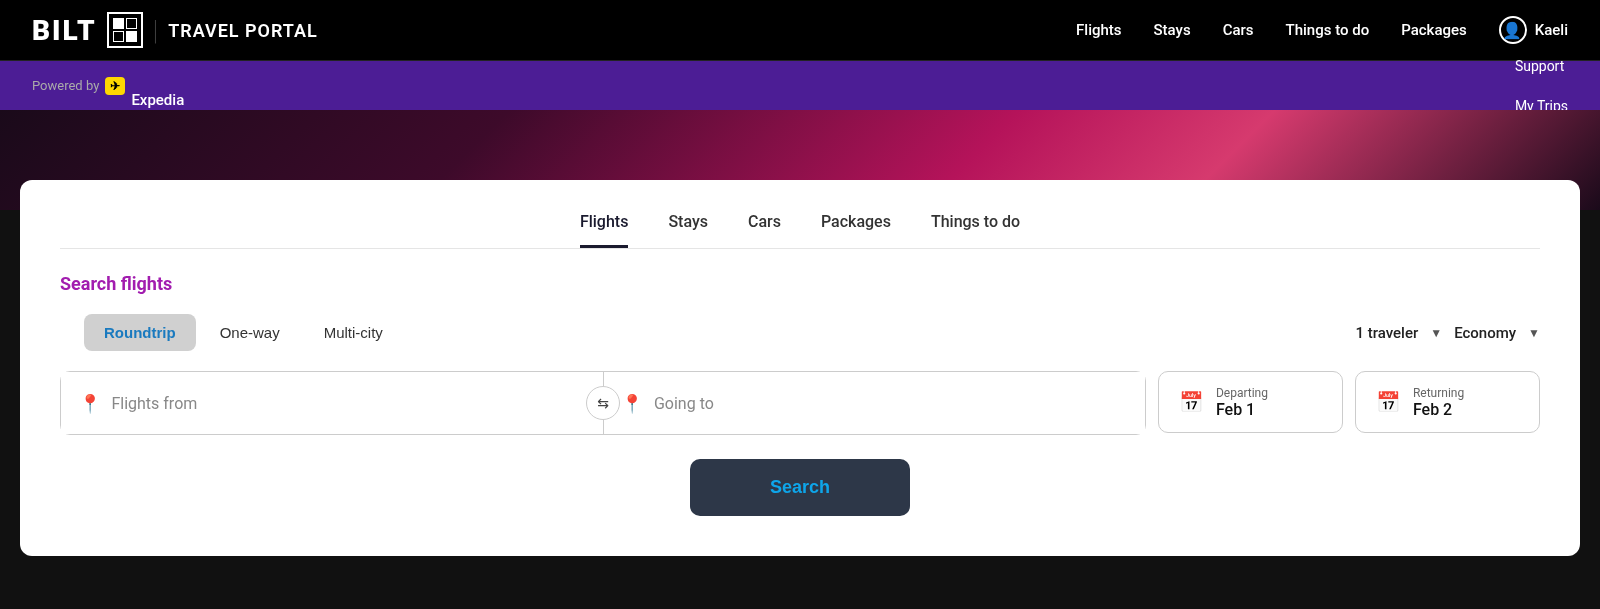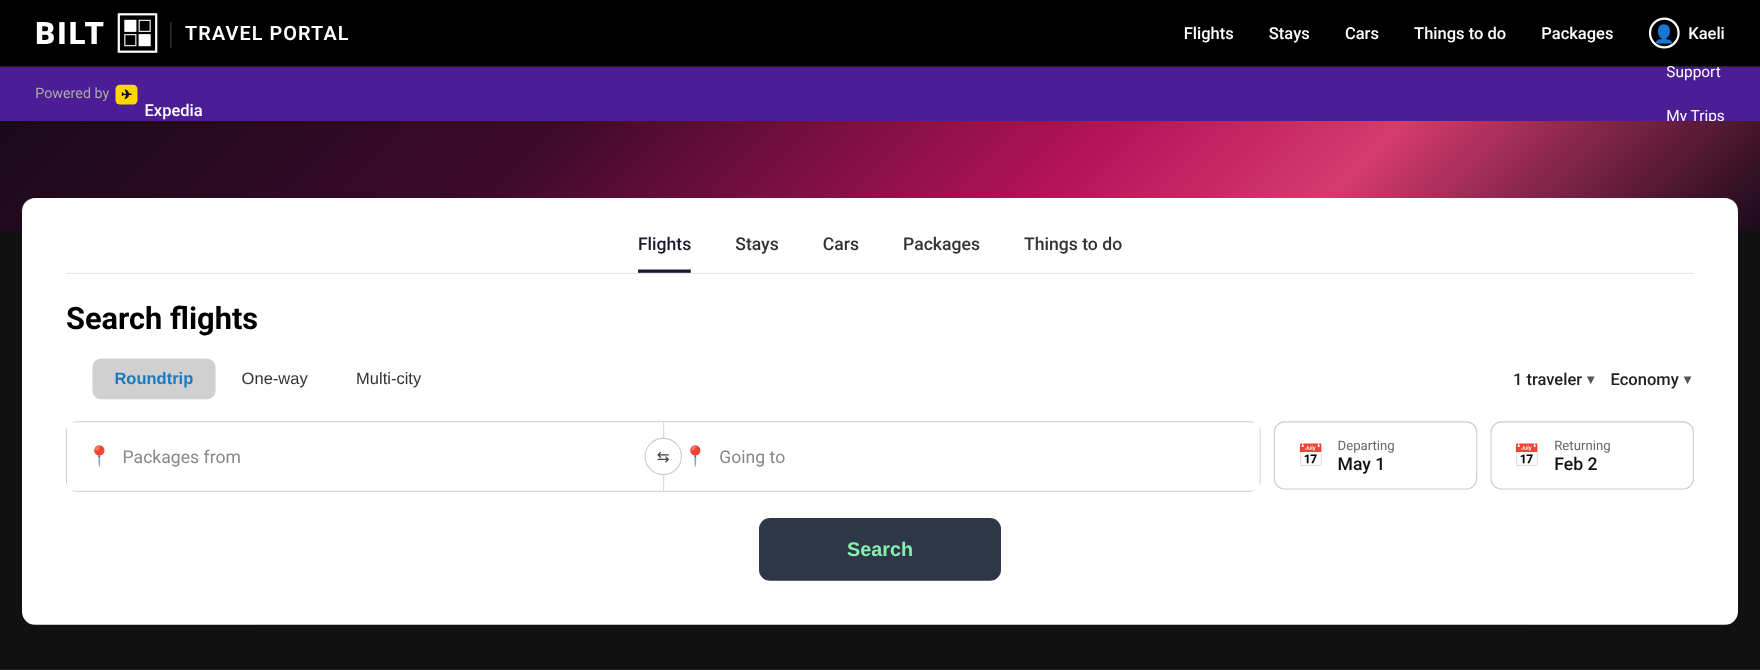--- a/index.html
+++ b/index.html
@@ -183,23 +183,23 @@
       position: relative;
       border-bottom: 3px solid transparent;
     }
     .tab.active {
       color: #1a1a2e;
       border-bottom: 3px solid #1a1a2e;
     }
 
     
     .search-title {
-      font-size: 28px;
+      font-size: 18px;
       font-weight: 700;
-      color: #000000;
+      color: #a21caf;
       margin-top: 24px;
       margin-bottom: 20px;
     }
 
     
     .trip-type-row {
       display: flex;
       align-items: center;
       justify-content: space-between;
       margin-bottom: 20px;
@@ -226,21 +226,21 @@
       margin-left: 24px;
     }
     .trip-right {
       display: flex;
       align-items: center;
       gap: 12px;
     }
     .traveler-select, .class-select {
       display: flex;
       align-items: center;
-      gap: 2px;
+      gap: 12px;
       font-size: 15px;
       color: #222;
       cursor: pointer;
       font-weight: 500;
     }
     .chevron-down {
       font-size: 12px;
       color: #555;
     }
 
@@ -335,21 +335,21 @@
       font-weight: 500;
     }
 
     
     .search-btn-row {
       display: flex;
       justify-content: center;
     }
     .search-btn {
       background: #2d3748;
-      color: #86efac;
+      color: #0ea5e9;
       border: none;
       border-radius: 10px;
       padding: 18px 80px;
       font-size: 18px;
       font-weight: 600;
       cursor: pointer;
       min-width: 220px;
     }
   </style>
 </head>
@@ -425,34 +425,34 @@
           <span class="chevron-down">▼</span>
         </div>
       </div>
     </div>
 
     <div class="flight-inputs">
 
       <div class="location-fields">
         <div class="location-input">
           <span class="location-pin-icon">📍</span>
-          <span class="location-placeholder">Packages from</span>
+          <span class="location-placeholder">Flights from</span>
         </div>
         <div class="swap-btn">⇆</div>
         <div class="location-input">
           <span class="location-pin-icon">📍</span>
           <span class="location-placeholder">Going to</span>
         </div>
       </div>
 
       <div class="date-field">
         <span class="date-icon">📅</span>
         <div class="date-info">
           <span class="date-label">Departing</span>
-          <span class="date-value">May 1</span>
+          <span class="date-value">Feb 1</span>
         </div>
       </div>
 
       <div class="date-field">
         <span class="date-icon">📅</span>
         <div class="date-info">
           <span class="date-label">Returning</span>
           <span class="date-value">Feb 2</span>
         </div>
       </div>

